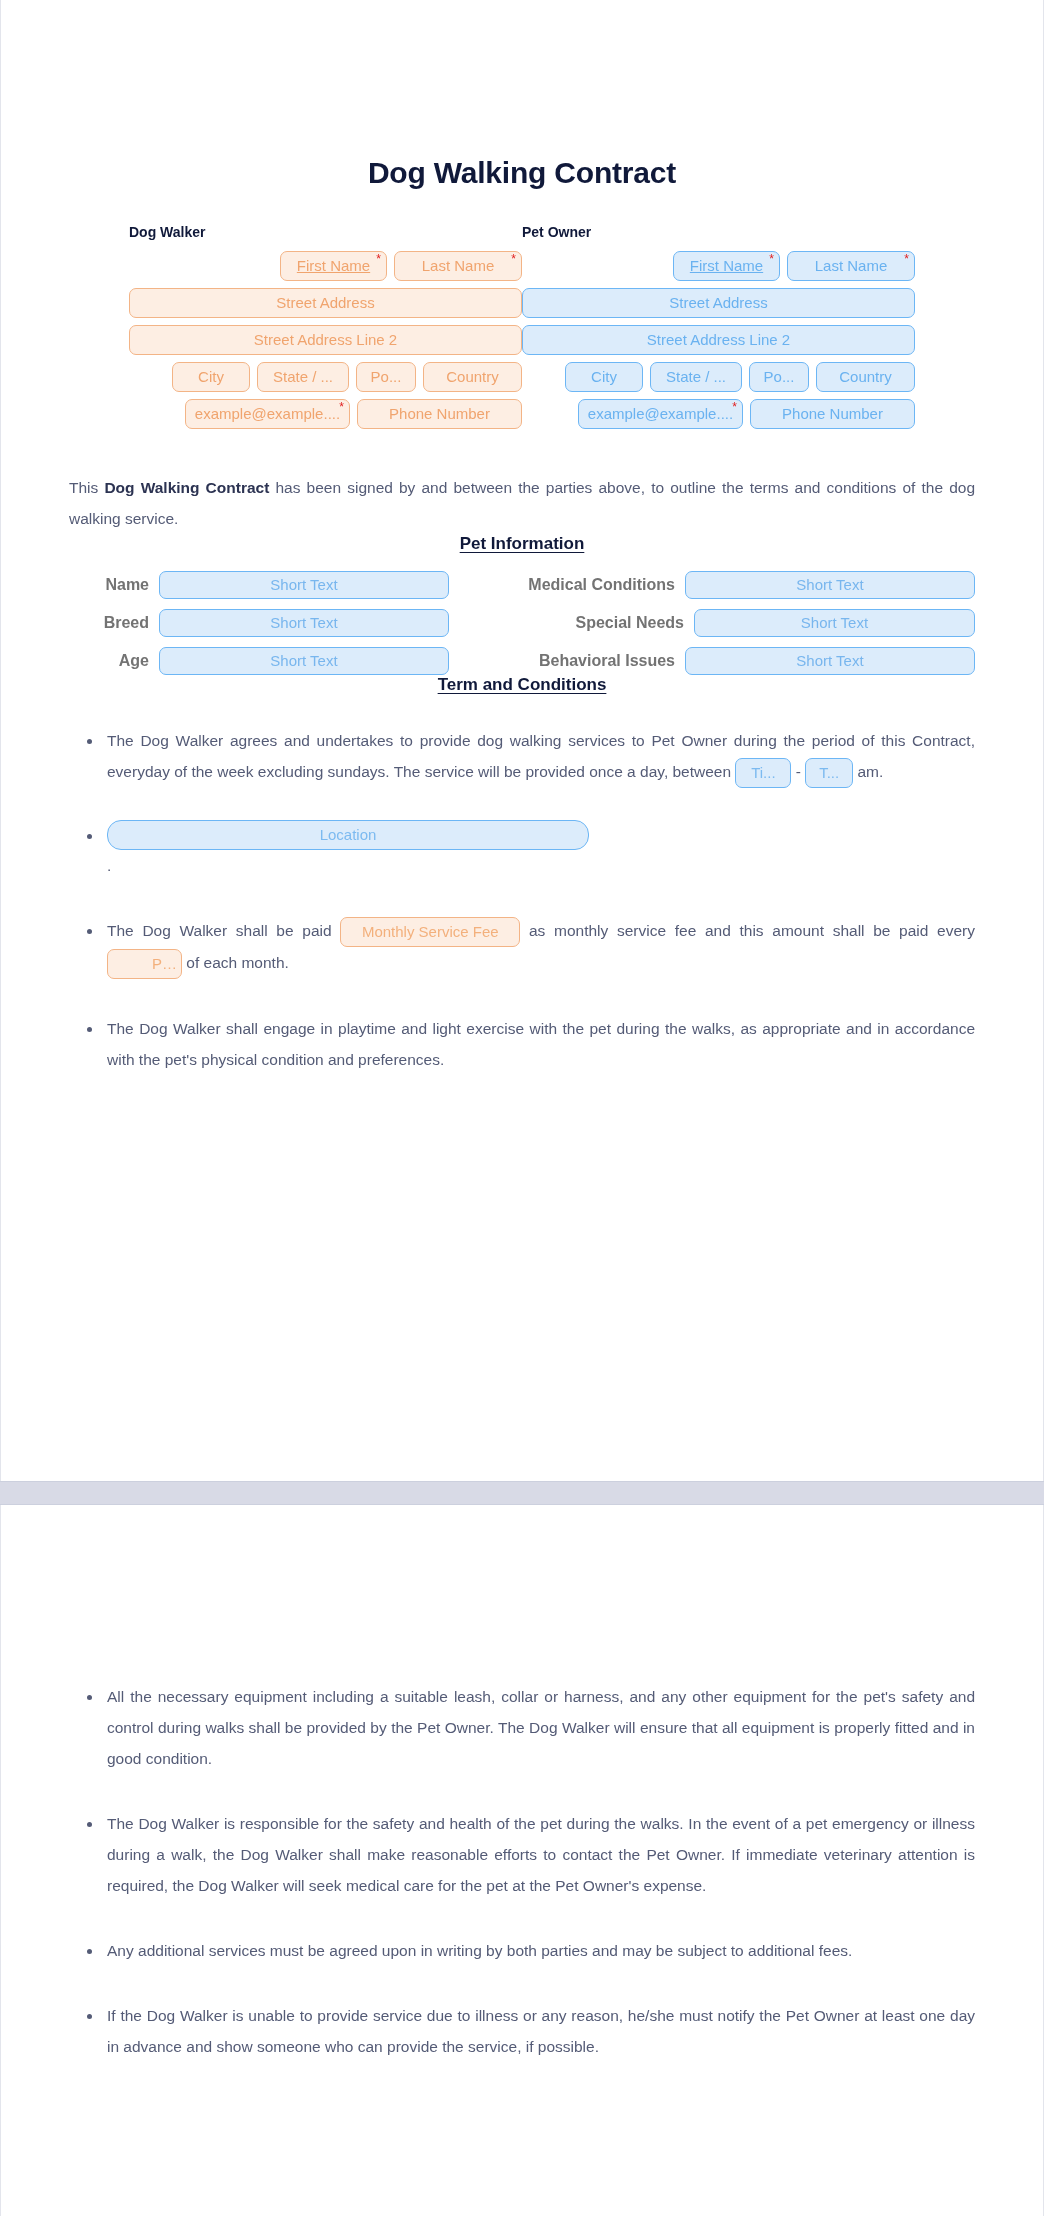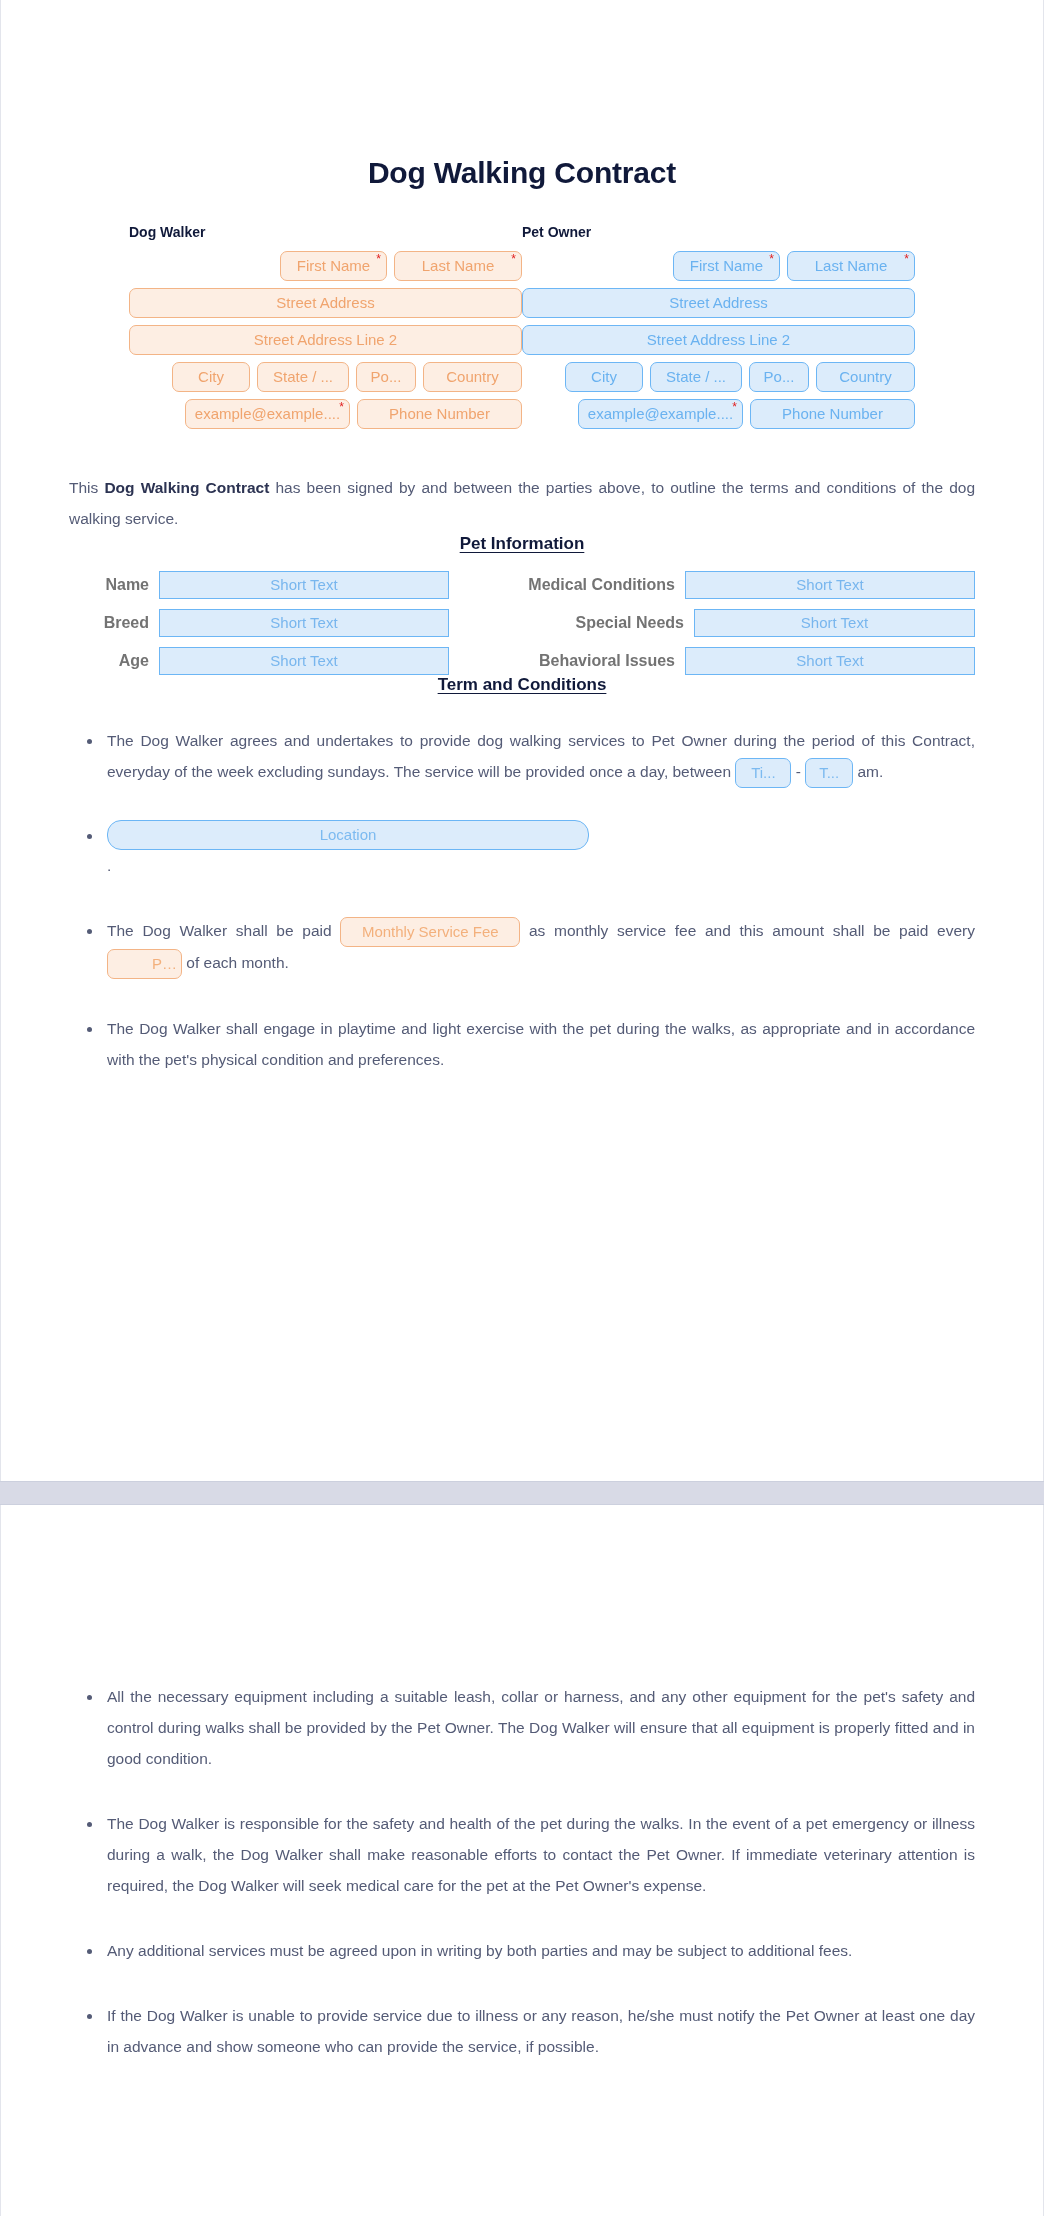--- a/index.html
+++ b/index.html
@@ -90,21 +90,21 @@
   .b .fld { background: #dcecfb; border-color: #6cb6f5; color: #6ab2f0; }
 
   .req {
     color: #e02020;
     font-size: 12px;
     position: absolute;
     top: 1px;
     right: 5px;
     line-height: 12px;
   }
-  .w-name   { width: 107px; }
+  .w-name   { width: 107px; text-decoration: underline; }
   .w-name2  { width: 128px; }
   .w-full   { width: 100%; }
   .w-city   { width: 78px; }
   .w-state  { width: 92px; }
   .w-post   { width: 60px; }
   .w-country{ width: 99px; }
   .w-email  { width: 165px; }
   .w-phone  { width: 165px; }
 
   
@@ -144,21 +144,21 @@
     font-size: 16px;
     color: #737373;
     white-space: nowrap;
   }
   .pet-input {
     box-sizing: border-box;
     height: 28px;
     line-height: 26px;
     background: #dcecfb;
     border: 1.5px solid #6cb6f5;
-    border-radius: 0;
+    border-radius: 7px;
     color: #78b6ee;
     font-size: 15px;
     text-align: center;
   }
   .pi-1 { width: 290px; }
   .pi-3 { width: 290px; }
   .pi-4 { width: 281px; }
   .pi-6 { width: 290px; }
 
   

